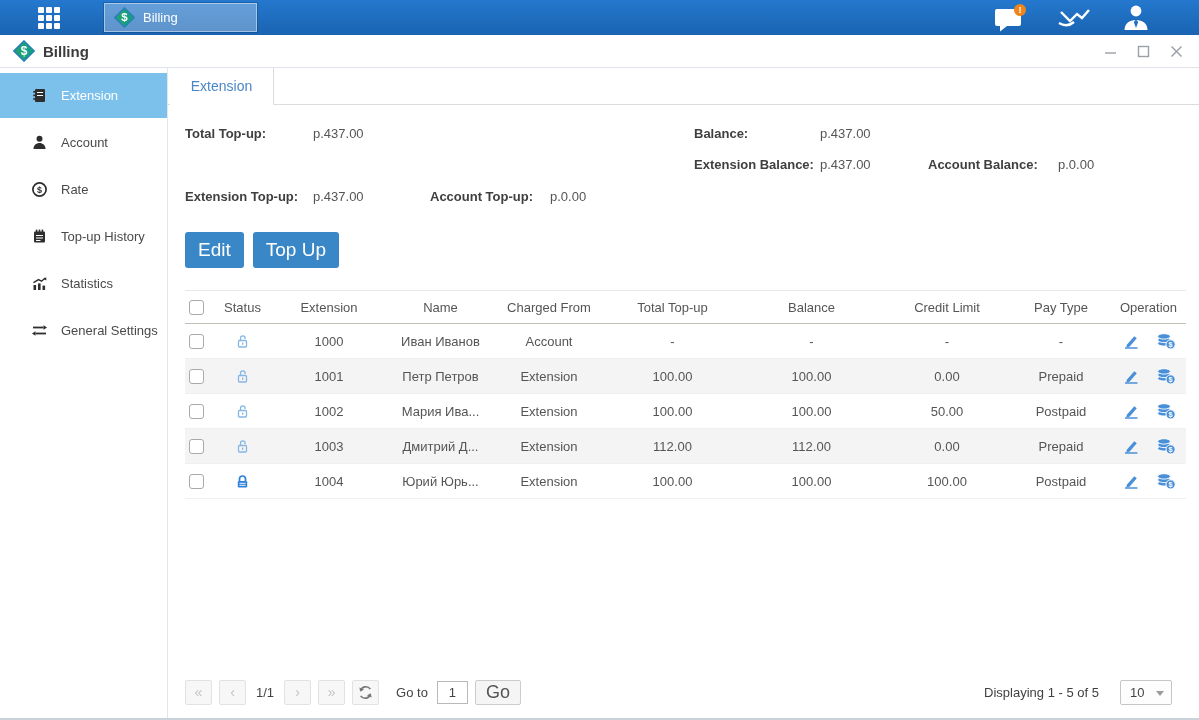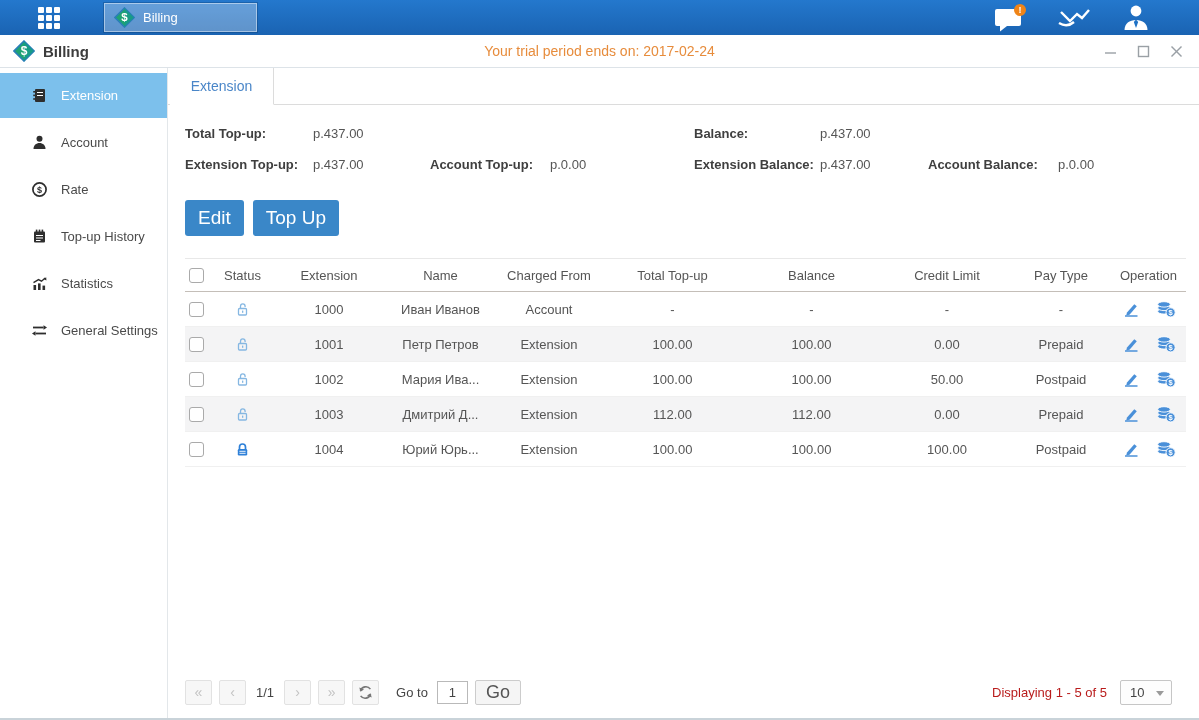--- a/index.html
+++ b/index.html
@@ -39,21 +39,21 @@
   .tabstrip { height:37px; display:flex; border-bottom:1px solid #dcdcdc; padding-left:2px; }
   .tab-active { width:104px; background:#fff; border-right:1px solid #dcdcdc;
     margin-bottom:-1px; border-bottom:1px solid #fff; display:flex; align-items:center;
     justify-content:center; color:#4a86c8; font-size:14px; cursor:pointer; }
 
   .content { flex:1; display:flex; flex-direction:column; padding:0 13px 0 17px; }
 
   
   .summary { margin-top:13px; display:flex; }
   .sum-half { display:flex; flex-direction:column; }
-  .sum-half.left { width:509px; }
+  .sum-half.left { width:509px;gap:32px; }
   .sum-row { display:flex; height:31px; align-items:center; }
   .lbl { font-weight:bold; color:#3f3f3f; }
   .w128 { width:128px; } .w117 { width:117px; } .w120 { width:120px; }
   .w126 { width:126px; } .w108 { width:108px; } .w130 { width:130px; }
 
   
   .btn-row { margin-top:20px; display:flex; gap:9px; }
   .btn { background:#3a87c8; color:#fff; border:none; border-radius:3px;
     padding:7px 13px; font-size:19px; cursor:pointer; font-family:inherit; }
 
@@ -74,23 +74,23 @@
   .pbtn { width:27px; height:25px; border:1px solid #e2e2e2; background:#f7f7f7; border-radius:2px;
     display:flex; align-items:center; justify-content:center; color:#c3c3c3; font-size:14px;
     margin-right:7px; cursor:pointer; }
   .page-ind { color:#444; margin:0 10px 0 3px; }
   .goto-lbl { color:#444; margin:0 9px 0 10px; }
   .goto-input { width:31px; height:23px; border:1px solid #b9b9b9; text-align:center;
     font-family:inherit; font-size:13px; color:#444; margin-right:7px; }
   .go-btn { height:25px; padding:0 10px; border:1px solid #ccc; background:#f5f5f5;
     color:#555; border-radius:2px; font-family:inherit; font-size:18px; cursor:pointer; }
   .pager-right { margin-left:auto; display:flex; align-items:center; margin-right:14px; }
-  .displaying { color:#b91c1c; margin-right:13px; }
+  .displaying { color:#404040; margin-right:13px; }
   .pagesize { width:52px; height:25px; border:1px solid #c6c6c6; border-radius:2px; background:#fdfdfd;
-    display:flex; align-items:center; padding-left:9px; position:relative; cursor:pointer; color:#444; }
+    display:flex; align-items:center; padding-left:9px; position:relative; cursor:pointer; color:#444;margin-left:8px; }
   .pagesize .caret { position:absolute; right:7px; top:10px; width:0; height:0;
     border-left:4px solid transparent; border-right:4px solid transparent; border-top:5px solid #9a9a9a; }
 </style>
 </head>
 <body>
 
 <div class="topbar">
   <div class="grid-icon">
     <i></i>
       <i></i>
@@ -139,21 +139,20 @@
 
 <div class="titlebar">
   <span class="logo">
     <svg width="22" height="22" viewBox="0 0 22 22">
       <polygon points="11,1 21,11 11,21 1,11" fill="#1ea273" stroke="#2a7fb8" stroke-width="1.6"></polygon>
       <polygon points="11,1 21,11 11,21" fill="#159a8c" opacity="0.7"></polygon>
       <text x="11" y="15" text-anchor="middle" font-size="12" font-weight="bold" fill="#fff">$</text>
     </svg>
   </span>
   <span class="win-title">Billing</span>
-  <span class="trial">Your trial period ends on: 2017-02-24</span>
   <div class="win-controls">
     <span>
       <svg width="13" height="13" viewBox="0 0 13 13">
           <line x1="1" y1="8" x2="12" y2="8" stroke="#9aa0a5" stroke-width="1.4"></line>
         </svg>
     </span>
     <span>
       <svg width="13" height="13" viewBox="0 0 13 13">
           <rect x="1.5" y="1.5" width="10" height="10" fill="none" stroke="#9aa0a5" stroke-width="1.4"></rect>
         </svg>

